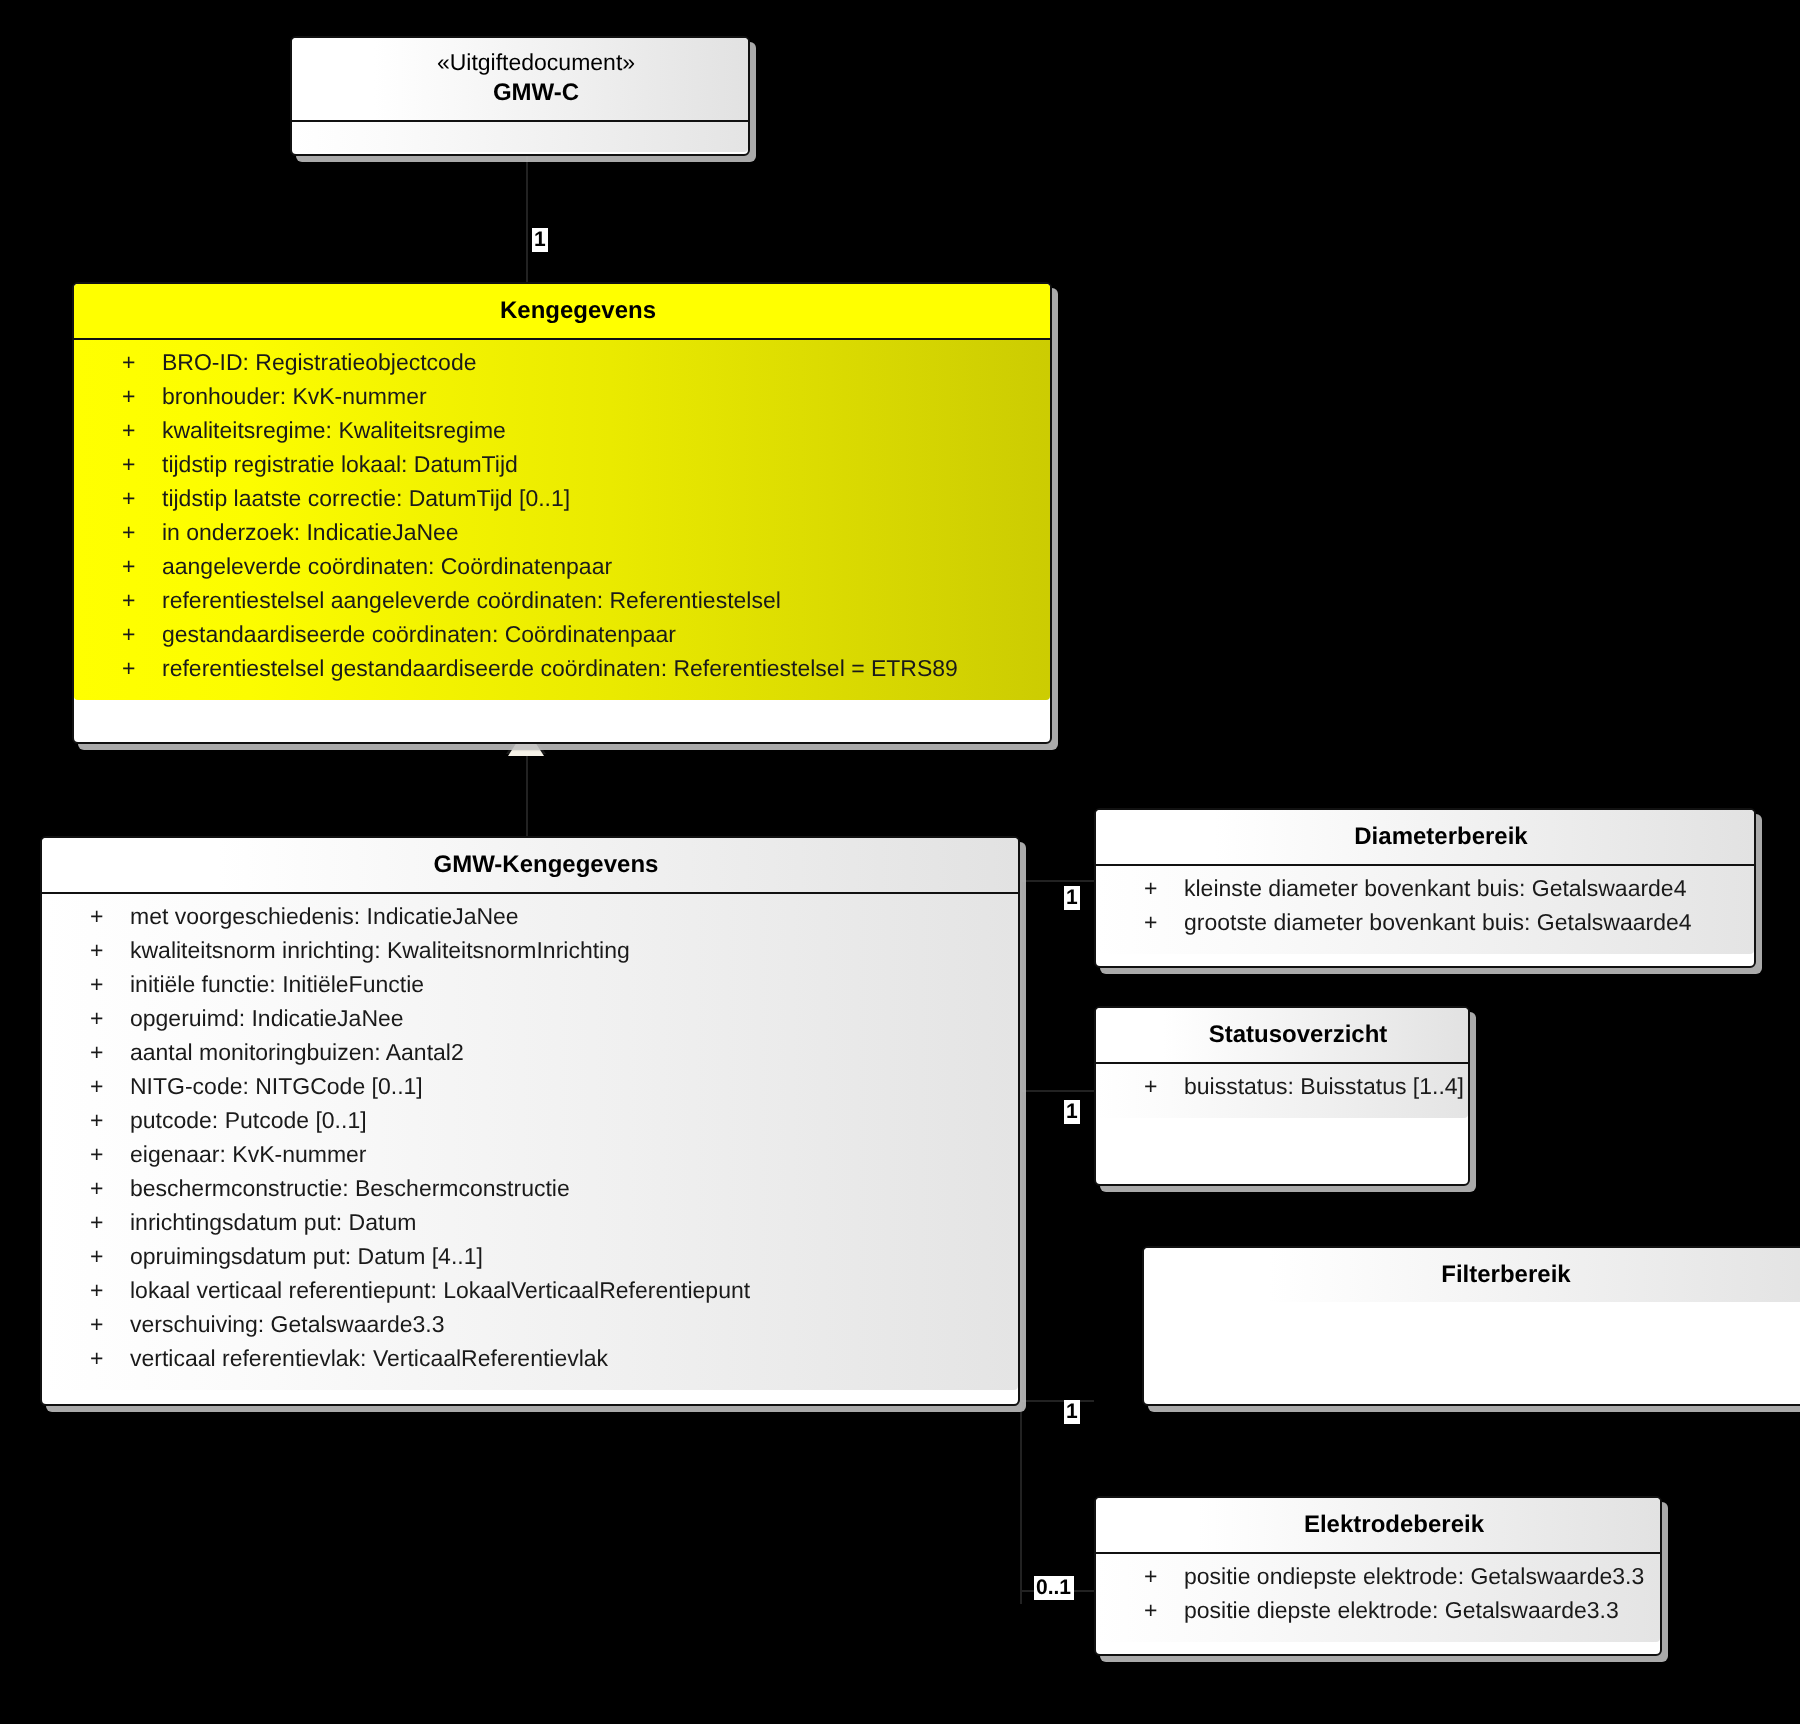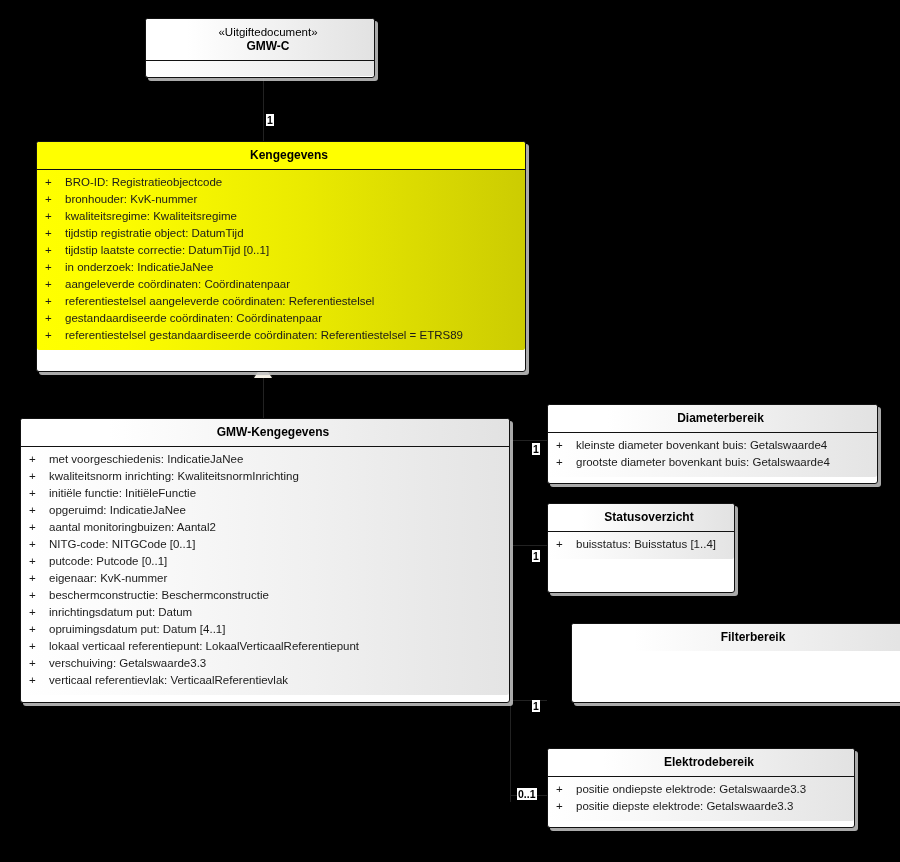--- a/index.html
+++ b/index.html
@@ -44,21 +44,21 @@
     line-height: 14px;
   }
   .uml-name {
     display: block;
     line-height: 15px;
   }
   .uml-body {
     box-sizing: border-box;
     border-top: 1px solid #111111;
     background: linear-gradient(to right, #ffffff 0%, #fbfbfb 20%, #f0f0f0 60%, #e4e4e4 100%);
-    padding: 4px 0 6px 0;
+    padding: 4px 0 6px 16px;
     border-bottom-left-radius: 2px;
     border-bottom-right-radius: 2px;
   }
   .uml-body.empty { padding: 0; }
   .attr {
     font-size: 11.5px;
     line-height: 17px;
     color: #1a1a1a;
     white-space: nowrap;
     padding-left: 8px;
@@ -150,21 +150,21 @@
   </div>
 
   <div class="uml-class accent" style="left:36px; top:141px; width:490px; height:231px;">
     <div class="uml-header">
       <span class="uml-name">Kengegevens</span>
     </div>
     <div class="uml-body">
         <div class="attr"><span class="vis">+</span><span>BRO-ID: Registratieobjectcode</span></div>
         <div class="attr"><span class="vis">+</span><span>bronhouder: KvK-nummer</span></div>
         <div class="attr"><span class="vis">+</span><span>kwaliteitsregime: Kwaliteitsregime</span></div>
-        <div class="attr"><span class="vis">+</span><span>tijdstip registratie object: DatumTijd</span></div>
+        <div class="attr"><span class="vis">+</span><span>tijdstip registratie lokaal: DatumTijd</span></div>
         <div class="attr"><span class="vis">+</span><span>tijdstip laatste correctie: DatumTijd [0..1]</span></div>
         <div class="attr"><span class="vis">+</span><span>in onderzoek: IndicatieJaNee</span></div>
         <div class="attr"><span class="vis">+</span><span>aangeleverde coördinaten: Coördinatenpaar</span></div>
         <div class="attr"><span class="vis">+</span><span>referentiestelsel aangeleverde coördinaten: Referentiestelsel</span></div>
         <div class="attr"><span class="vis">+</span><span>gestandaardiseerde coördinaten: Coördinatenpaar</span></div>
         <div class="attr"><span class="vis">+</span><span>referentiestelsel gestandaardiseerde coördinaten: Referentiestelsel = ETRS89</span></div>
       </div>
   </div>
 
   <div class="uml-class" style="left:20px; top:418px; width:490px; height:285px;">
@@ -207,21 +207,21 @@
         <div class="attr"><span class="vis">+</span><span>buisstatus: Buisstatus [1..4]</span></div>
       </div>
   </div>
 
   <div class="uml-class" style="left:571px; top:623px; width:348px; height:80px;">
     <div class="uml-header">
       <span class="uml-name">Filterbereik</span>
     </div>
   </div>
 
-  <div class="uml-class" style="left:547px; top:748px; width:308px; height:80px;">
+  <div class="uml-class" style="left:547px; top:748px; width:284px; height:80px;">
     <div class="uml-header">
       <span class="uml-name">Elektrodebereik</span>
     </div>
     <div class="uml-body">
         <div class="attr"><span class="vis">+</span><span>positie ondiepste elektrode: Getalswaarde3.3</span></div>
         <div class="attr"><span class="vis">+</span><span>positie diepste elektrode: Getalswaarde3.3</span></div>
       </div>
   </div>
 
 </div>

